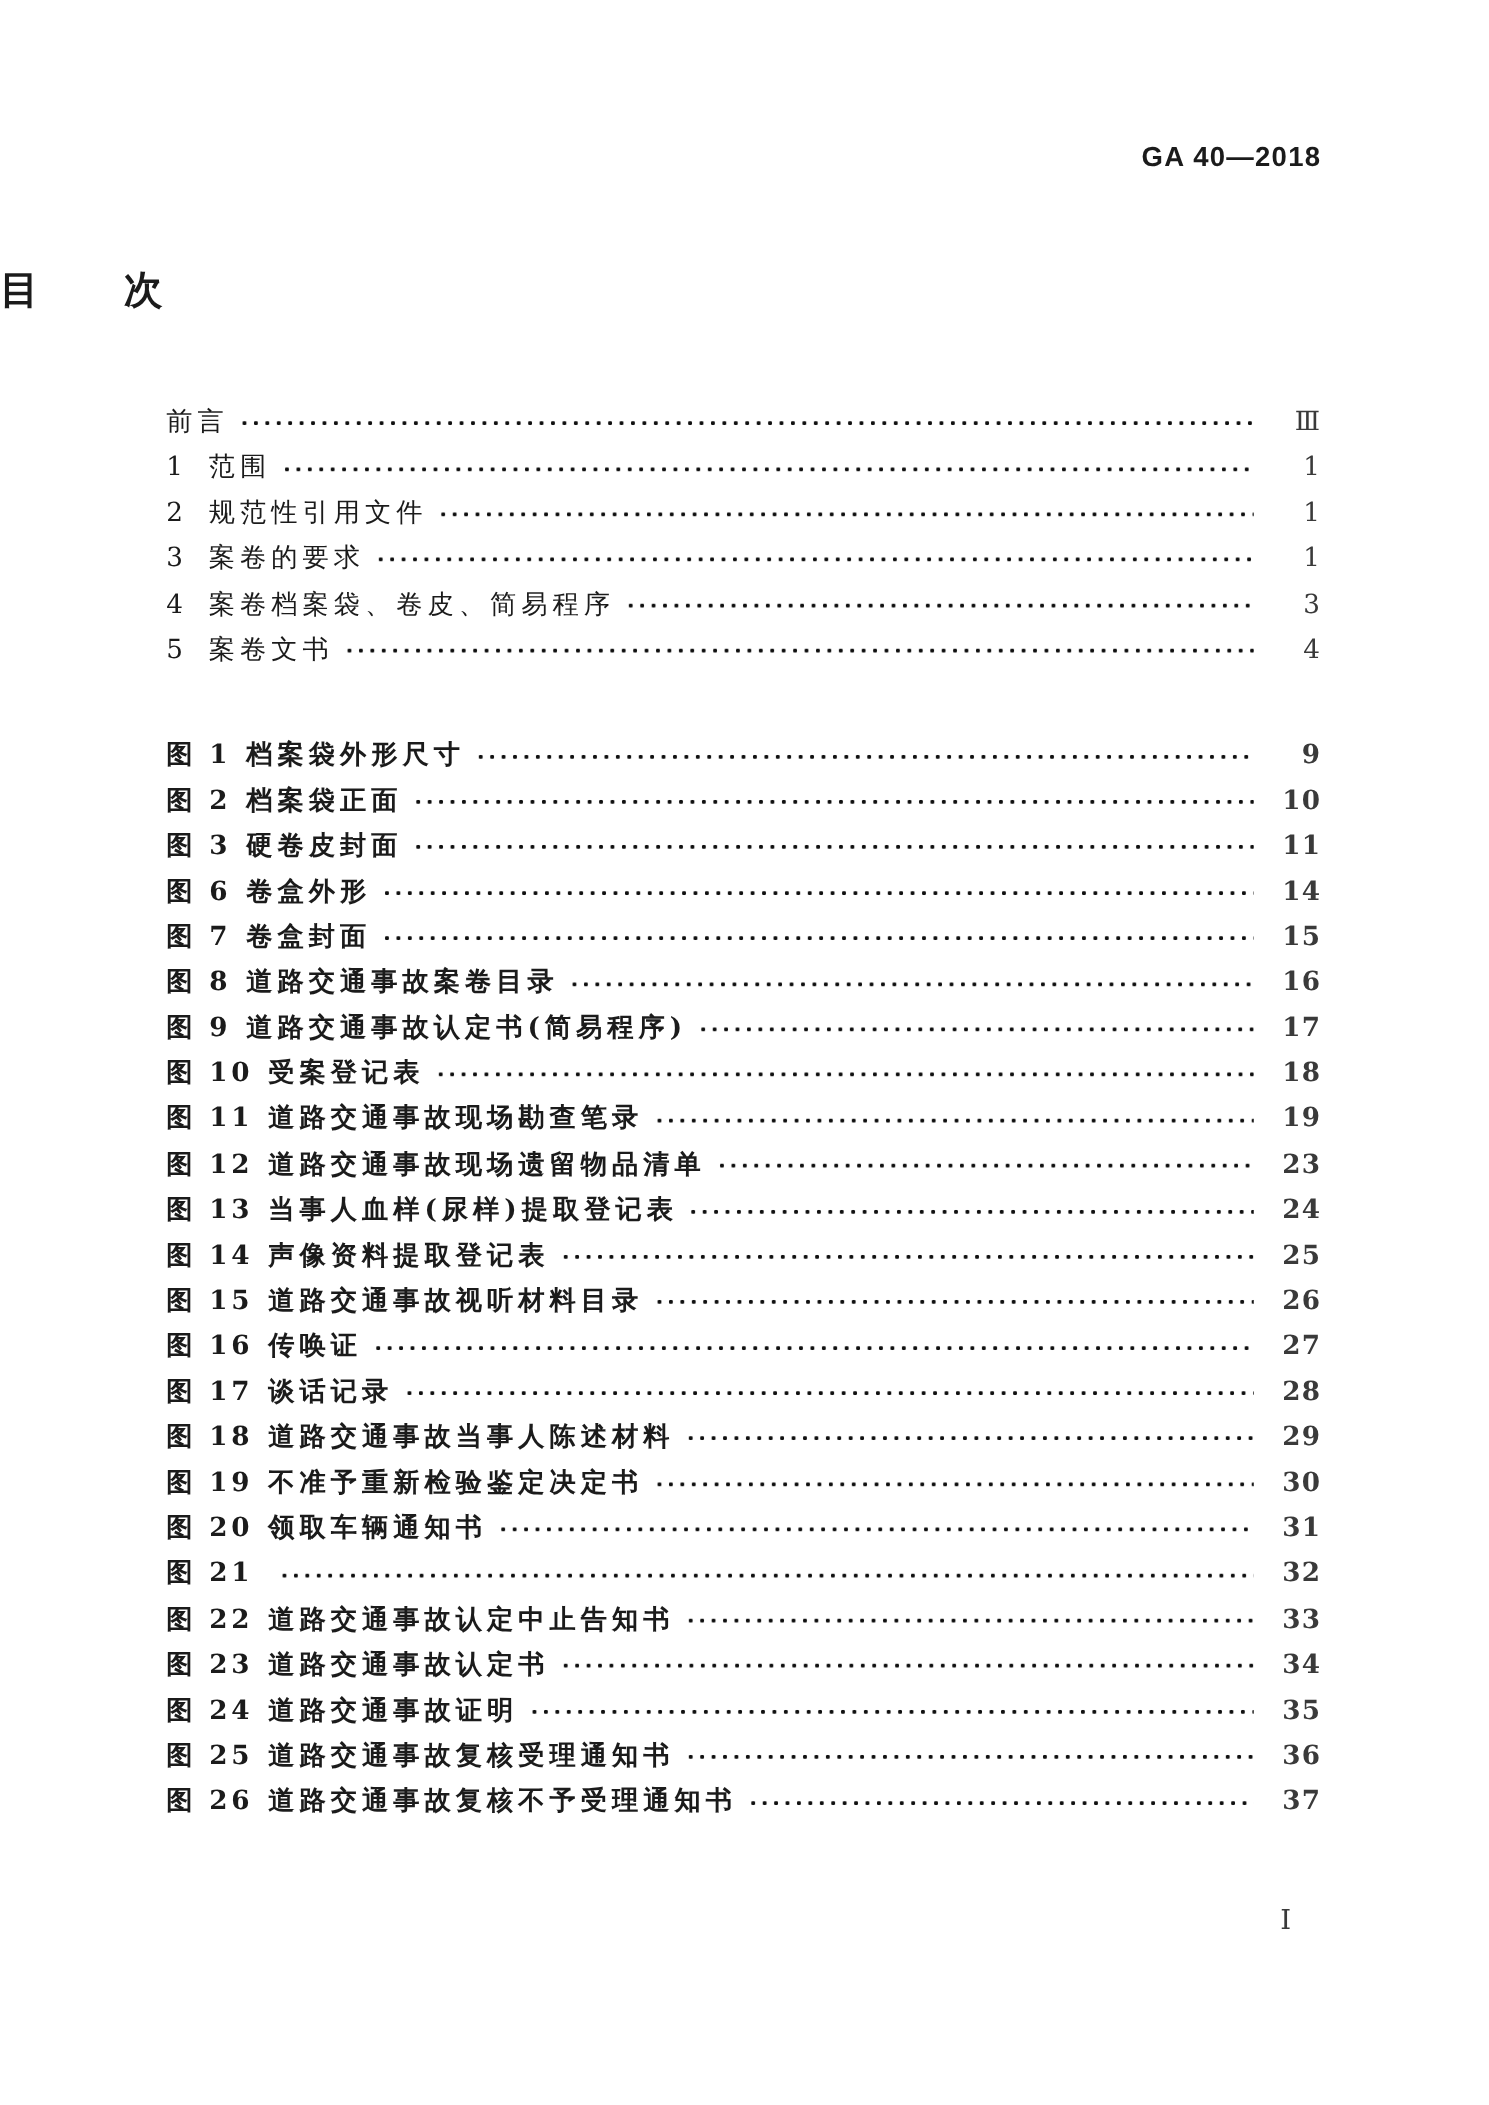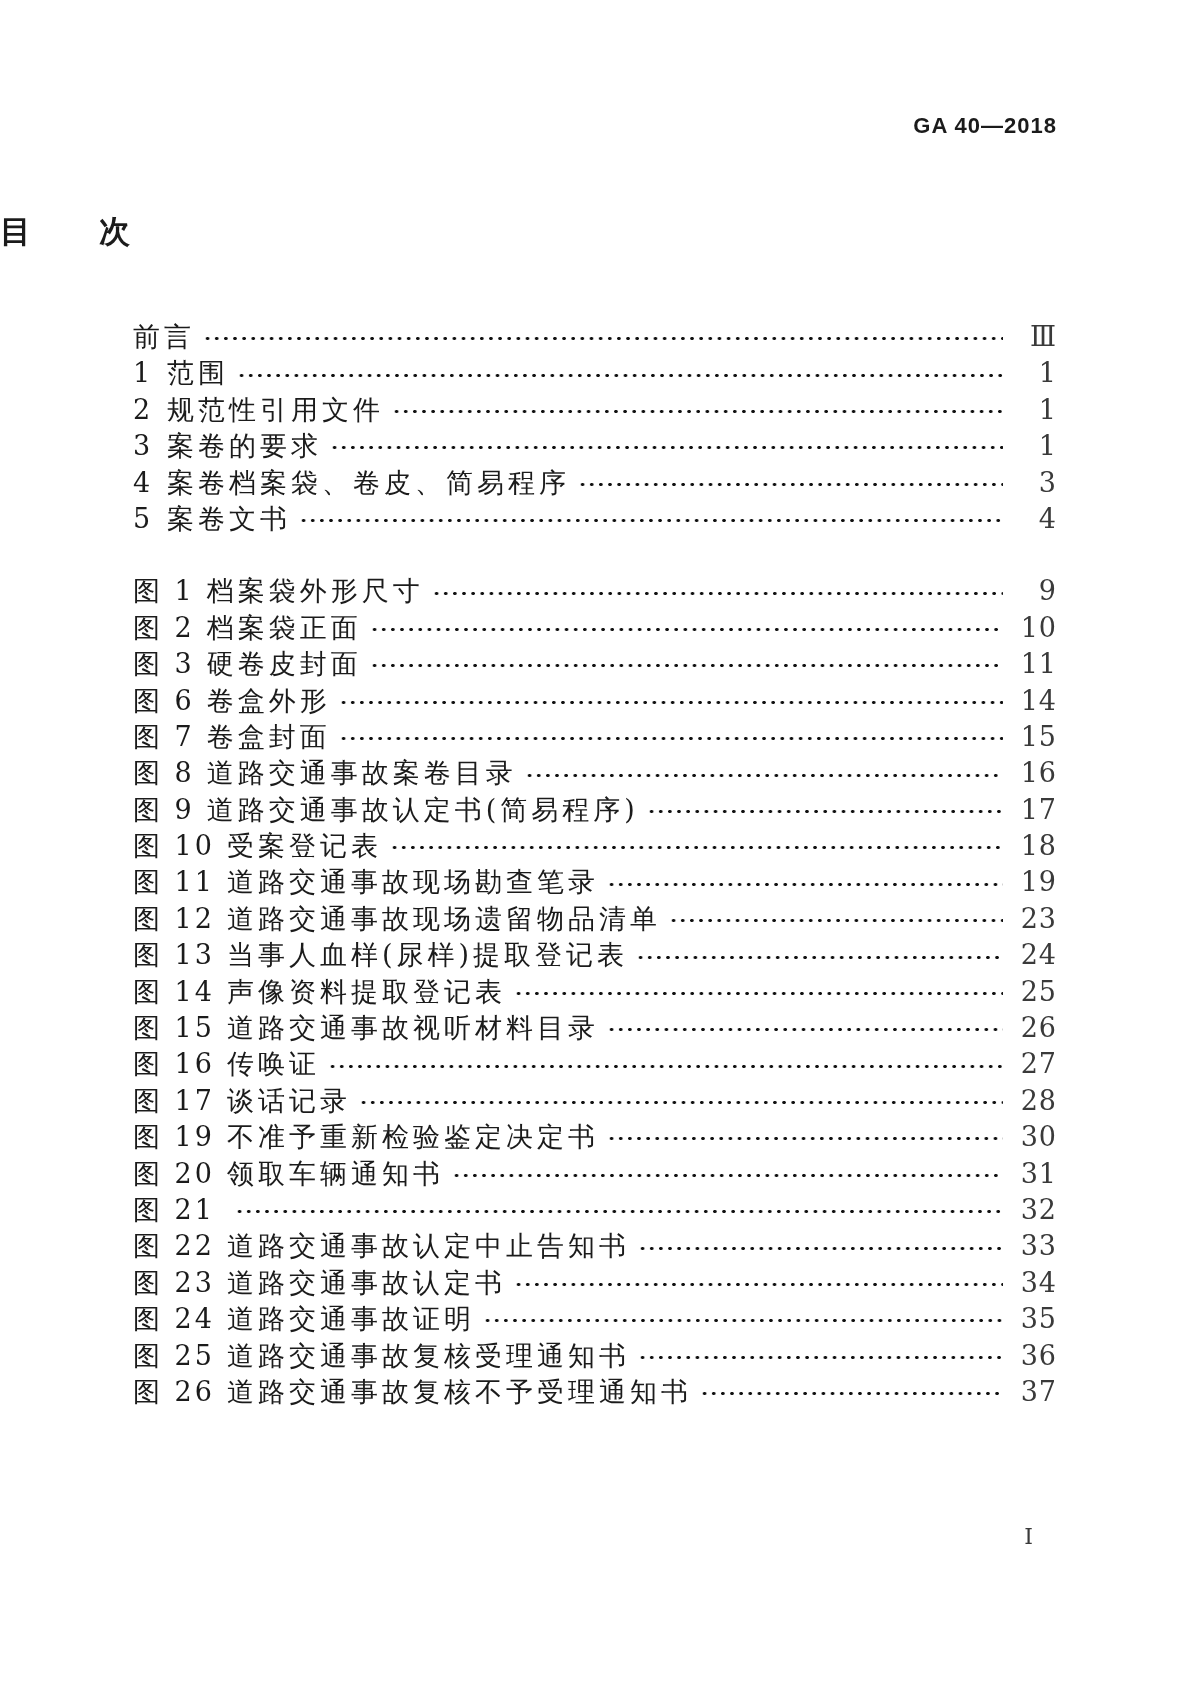--- a/index.html
+++ b/index.html
@@ -38,26 +38,26 @@
     letter-spacing: 2px;
     white-space: pre;
   }
   .toc {
     position: absolute;
     top: 319px;
     left: 133px;
     width: 924px;
   }
   .toc-list { display: block; }
-  .figure-list { margin-top: 36px; }
+  .figure-list { margin-top: 48px; font-weight: bold; }
   .toc-row {
     display: flex;
     align-items: center;
     height: 36.4px;
-    font-size: 27px;
+    font-size: 21px;
     line-height: 36.4px;
   }
   .entry-num {
     flex: none;
     margin-right: 12px;
     letter-spacing: 3px;
     white-space: pre;
   }
   .entry-num:empty { display: none; }
   .front-list .entry-num {
@@ -246,20 +246,26 @@
     <span class="page-num">27</span>
   </div>
 
   <div class="toc-row">
     <span class="entry-num">图 17</span>
     <span class="entry-label">谈话记录</span>
     <span class="leader-dots"></span>
     <span class="page-num">28</span>
   </div>
 
+  <div class="toc-row">
+    <span class="entry-num">图 18</span>
+    <span class="entry-label">道路交通事故当事人陈述材料</span>
+    <span class="leader-dots"></span>
+    <span class="page-num">29</span>
+  </div>
 
   <div class="toc-row">
     <span class="entry-num">图 19</span>
     <span class="entry-label">不准予重新检验鉴定决定书</span>
     <span class="leader-dots"></span>
     <span class="page-num">30</span>
   </div>
 
   <div class="toc-row">
     <span class="entry-num">图 20</span>

